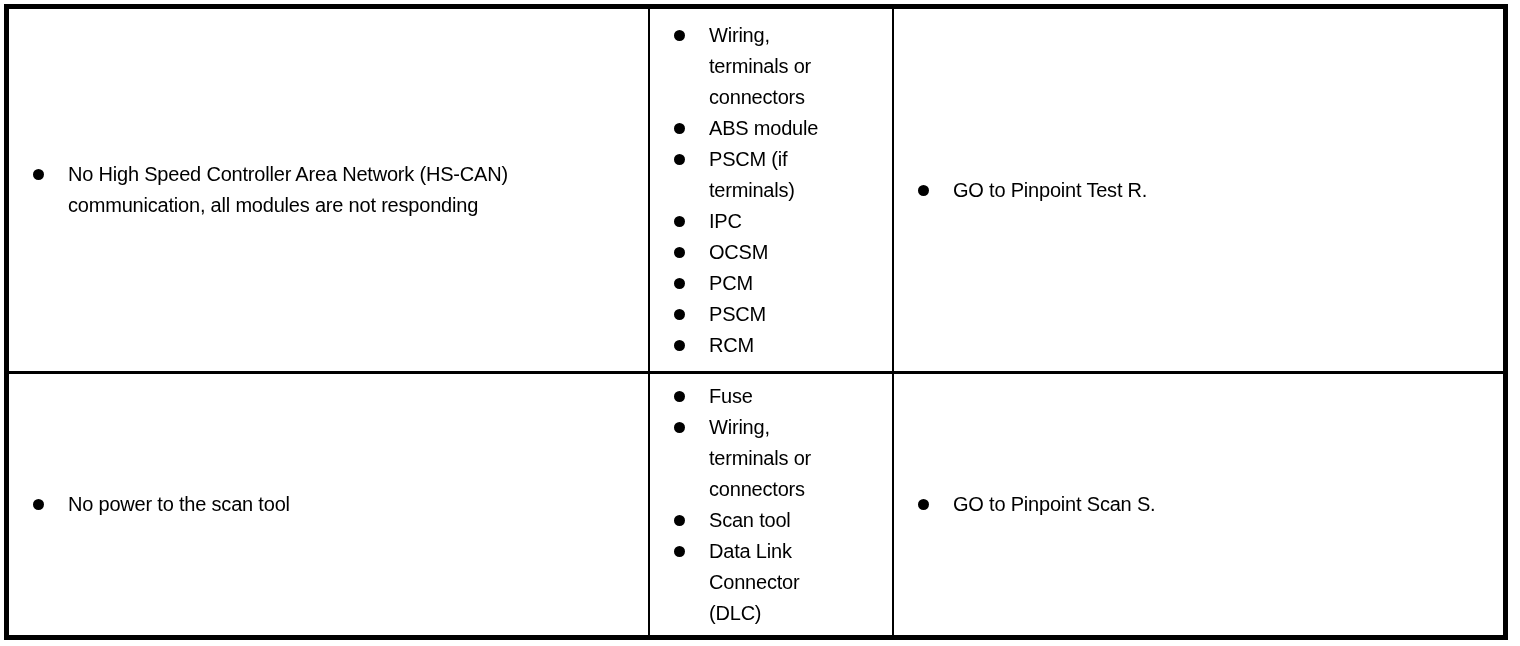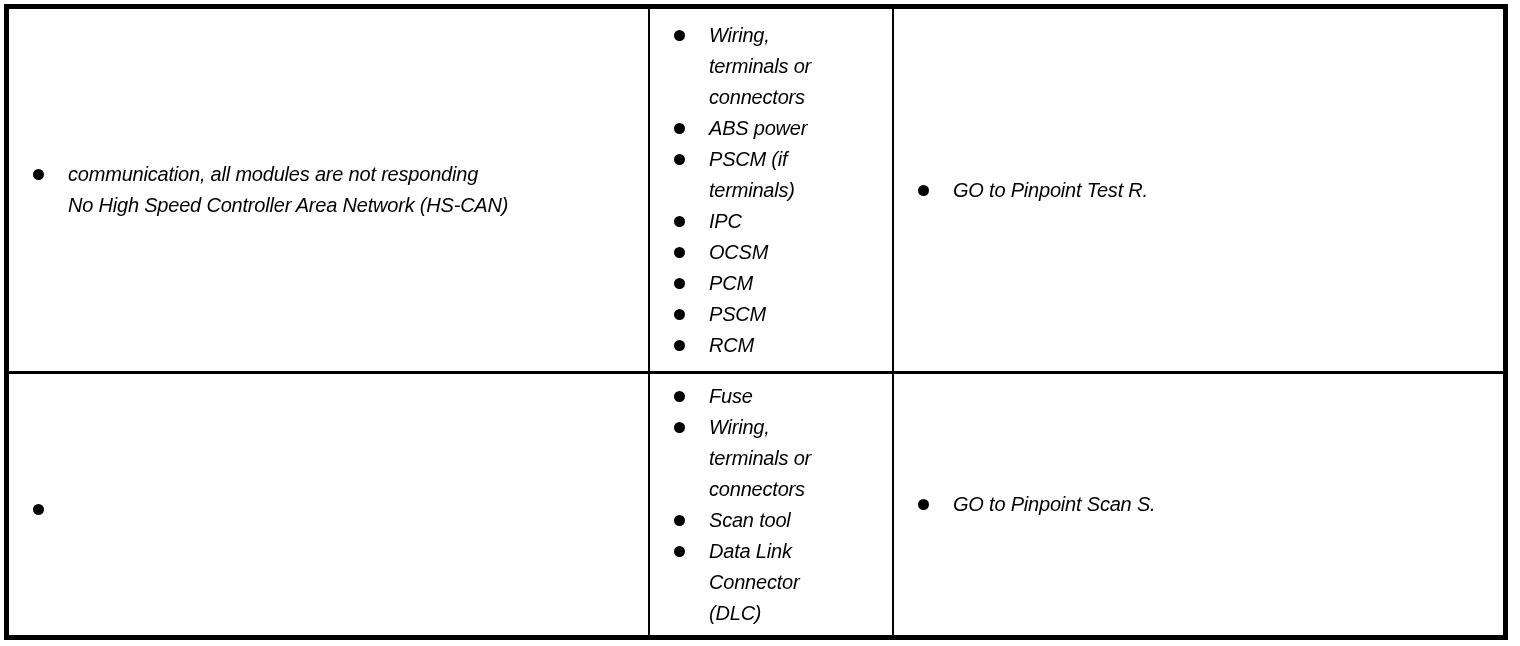--- a/index.html
+++ b/index.html
@@ -44,52 +44,52 @@
   .cell.r1 { border-bottom: 3px solid #000000; }
   .item { display: flex; flex-direction: row; }
   .dot {
     width: 11px;
     height: 11px;
     border-radius: 50%;
     background: #000000;
     flex: none;
     margin: 10px 24px 0 0;
   }
-  .txt { font-size: 20px; line-height: 31px; letter-spacing: -0.2px; font-style: italic; }
+  .txt { font-size: 20px; line-height: 31px; letter-spacing: -0.2px; }
   .txt div { white-space: nowrap; }
 </style>
 </head>
 <body>
 
 <div class="canvas">
   <div class="tbl">
 
     <div class="cell r1 c1">
       <div class="item">
         <span class="dot"></span>
         <div class="txt">
+          <div>No High Speed Controller Area Network (HS-CAN)</div>
           <div>communication, all modules are not responding</div>
-          <div>No High Speed Controller Area Network (HS-CAN)</div>
         </div>
       </div>
     </div>
 
     <div class="cell r1 c2">
       <div class="item">
         <span class="dot"></span>
         <div class="txt">
           <div>Wiring,</div>
           <div>terminals or</div>
           <div>connectors</div>
         </div>
       </div>
       <div class="item">
         <span class="dot"></span>
         <div class="txt">
-          <div>ABS power</div>
+          <div>ABS module</div>
         </div>
       </div>
       <div class="item">
         <span class="dot"></span>
         <div class="txt">
           <div>PSCM (if</div>
           <div>terminals)</div>
         </div>
       </div>
       <div class="item">
@@ -129,20 +129,23 @@
         <span class="dot"></span>
         <div class="txt">
           <div>GO to Pinpoint Test R.</div>
         </div>
       </div>
     </div>
 
     <div class="cell r2 c1">
       <div class="item">
         <span class="dot"></span>
+        <div class="txt">
+          <div>No power to the scan tool</div>
+        </div>
       </div>
     </div>
 
     <div class="cell r2 c2">
       <div class="item">
         <span class="dot"></span>
         <div class="txt">
           <div>Fuse</div>
         </div>
       </div>

